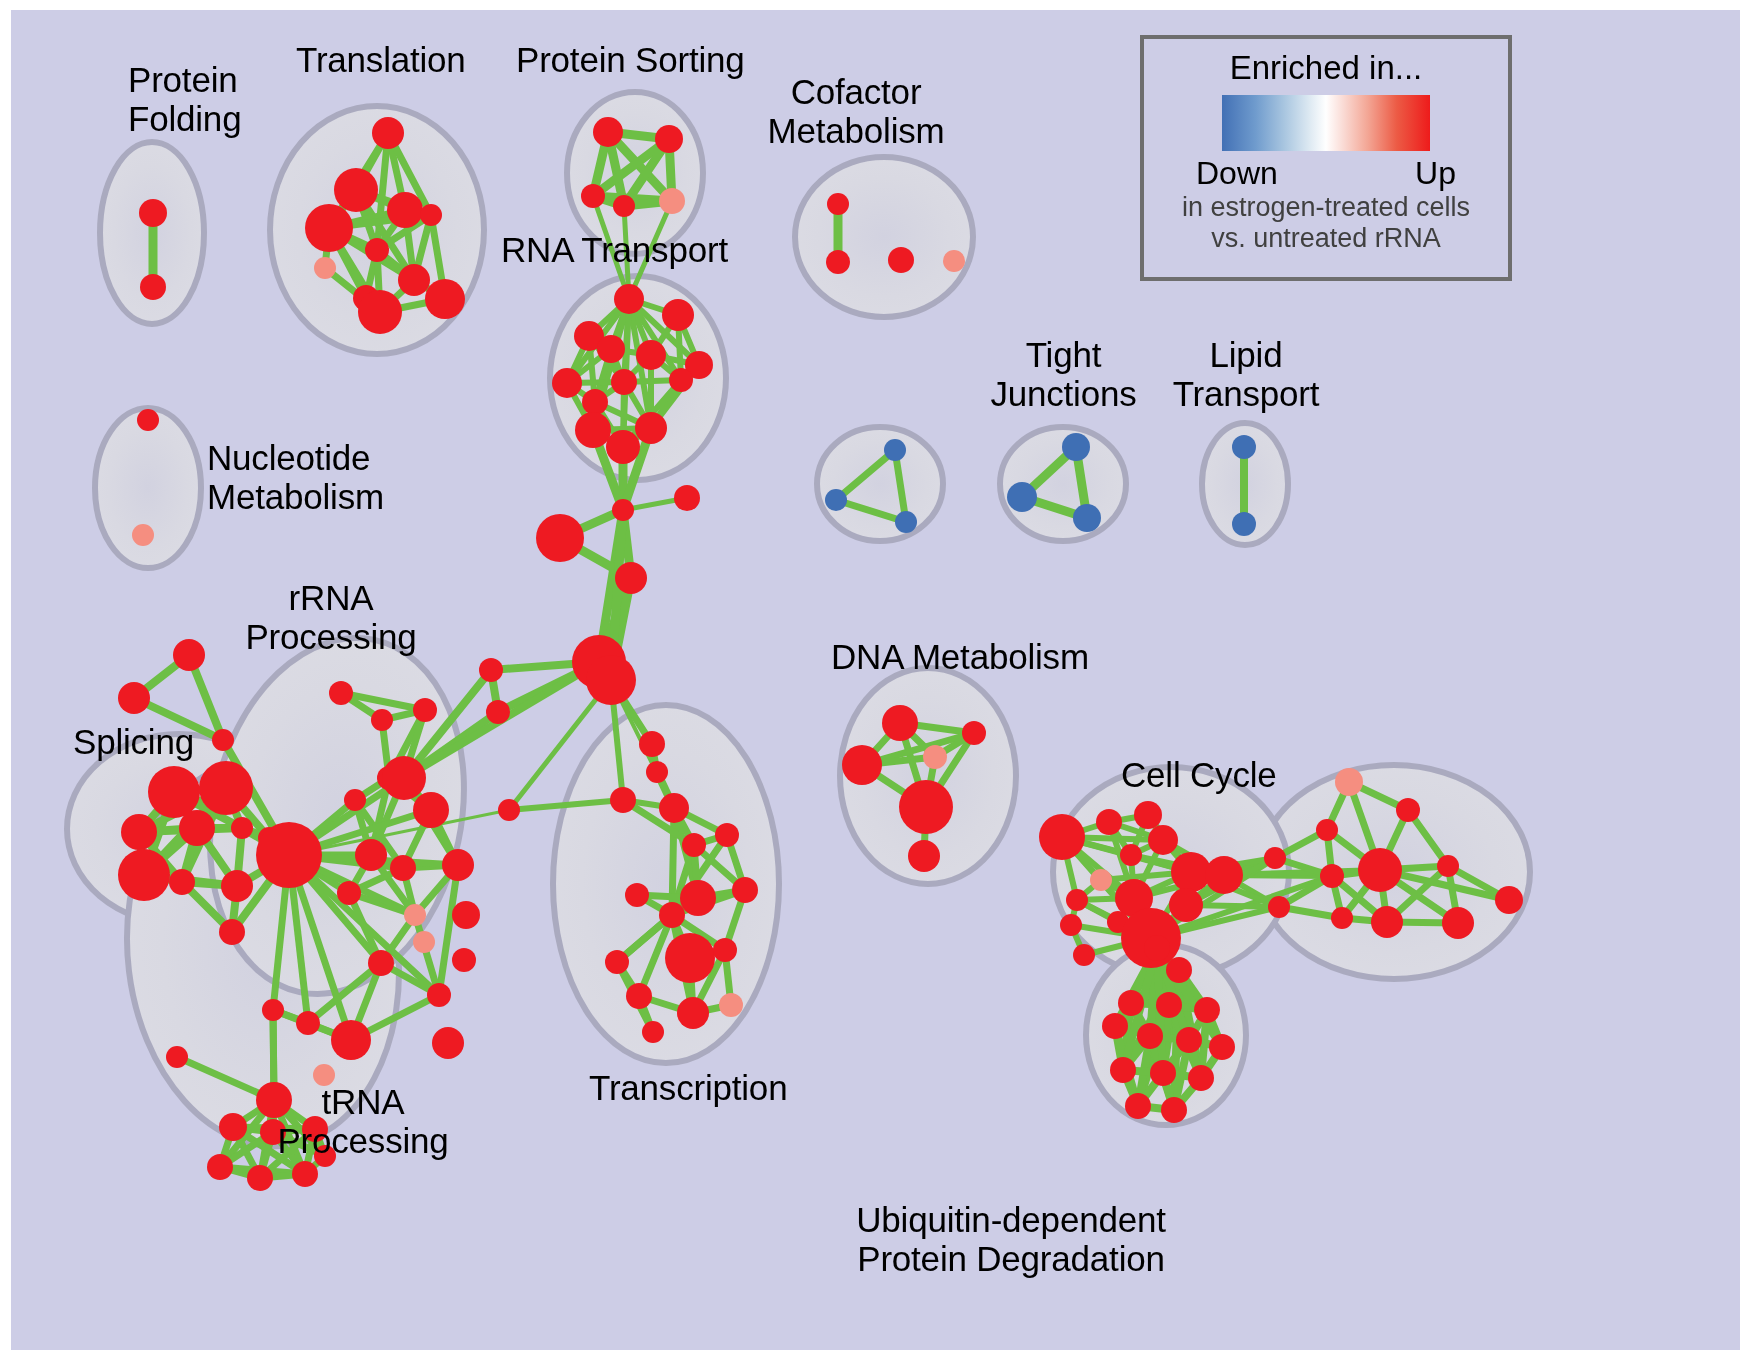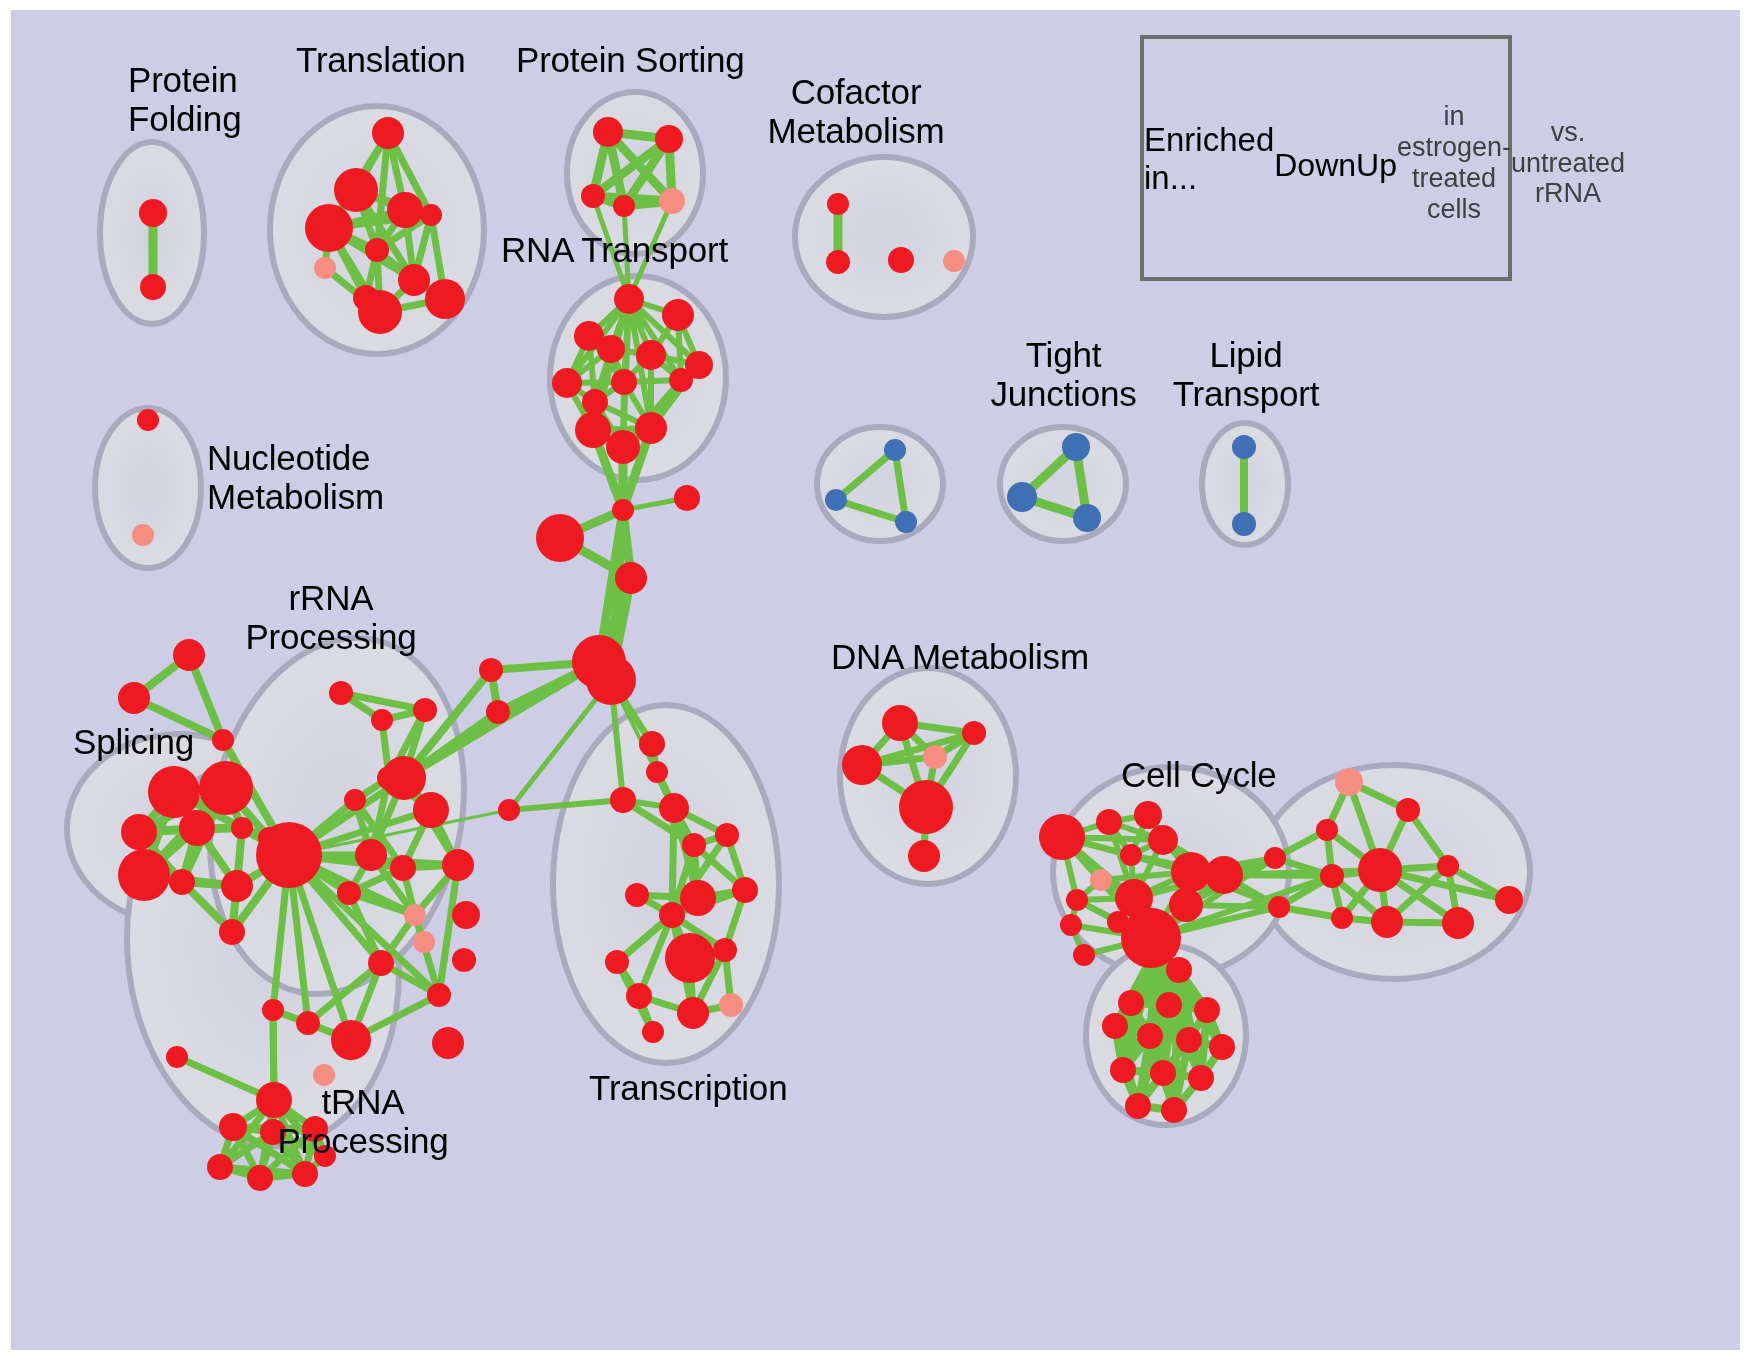--- a/index.html
+++ b/index.html
@@ -49,20 +49,21 @@
   #legend-box {
     position: absolute;
     left: 1129px;
     top: 25px;
     width: 372px;
     height: 246px;
     background: #cdcde6;
     border: 4px solid #6e6e6e;
     box-sizing: border-box;
     display: flex;
+    flex-direction: column;
     align-items: center;
     padding-top: 10px;
   }
   #legend-title {
     font-size: 33px;
     color: #000;
     margin-bottom: 8px;
   }
   #legend-ramp {
     width: 208px;
@@ -788,20 +789,22 @@
     <div class="cluster-label cl-center" style="left:1135px;top:325px; width:200px;">Lipid
 Transport</div>
     <div class="cluster-label cl-center" style="left:215px; top:568px; width:210px;">rRNA
 Processing</div>
     <div class="cluster-label cl-left" style="left:62px;  top:712px;">Splicing</div>
     <div class="cluster-label cl-center" style="left:252px;top:1072px; width:200px;">tRNA
 Processing</div>
     <div class="cluster-label cl-left" style="left:578px; top:1058px;">Transcription</div>
     <div class="cluster-label cl-left" style="left:820px; top:627px;">DNA Metabolism</div>
     <div class="cluster-label cl-left" style="left:1110px;top:745px;">Cell Cycle</div>
+    <div class="cluster-label cl-center" style="left:830px;top:1190px; width:340px;">Ubiquitin-dependent
+Protein Degradation</div>
 
     <div id="legend-box">
       <div id="legend-title">Enriched in...</div>
       <div id="legend-ramp"></div>
       <div id="legend-dirs">
         <span>Down</span>
         <span>Up</span>
       </div>
       <div class="legend-sub">in estrogen-treated cells</div>
       <div class="legend-sub">vs. untreated rRNA</div>

